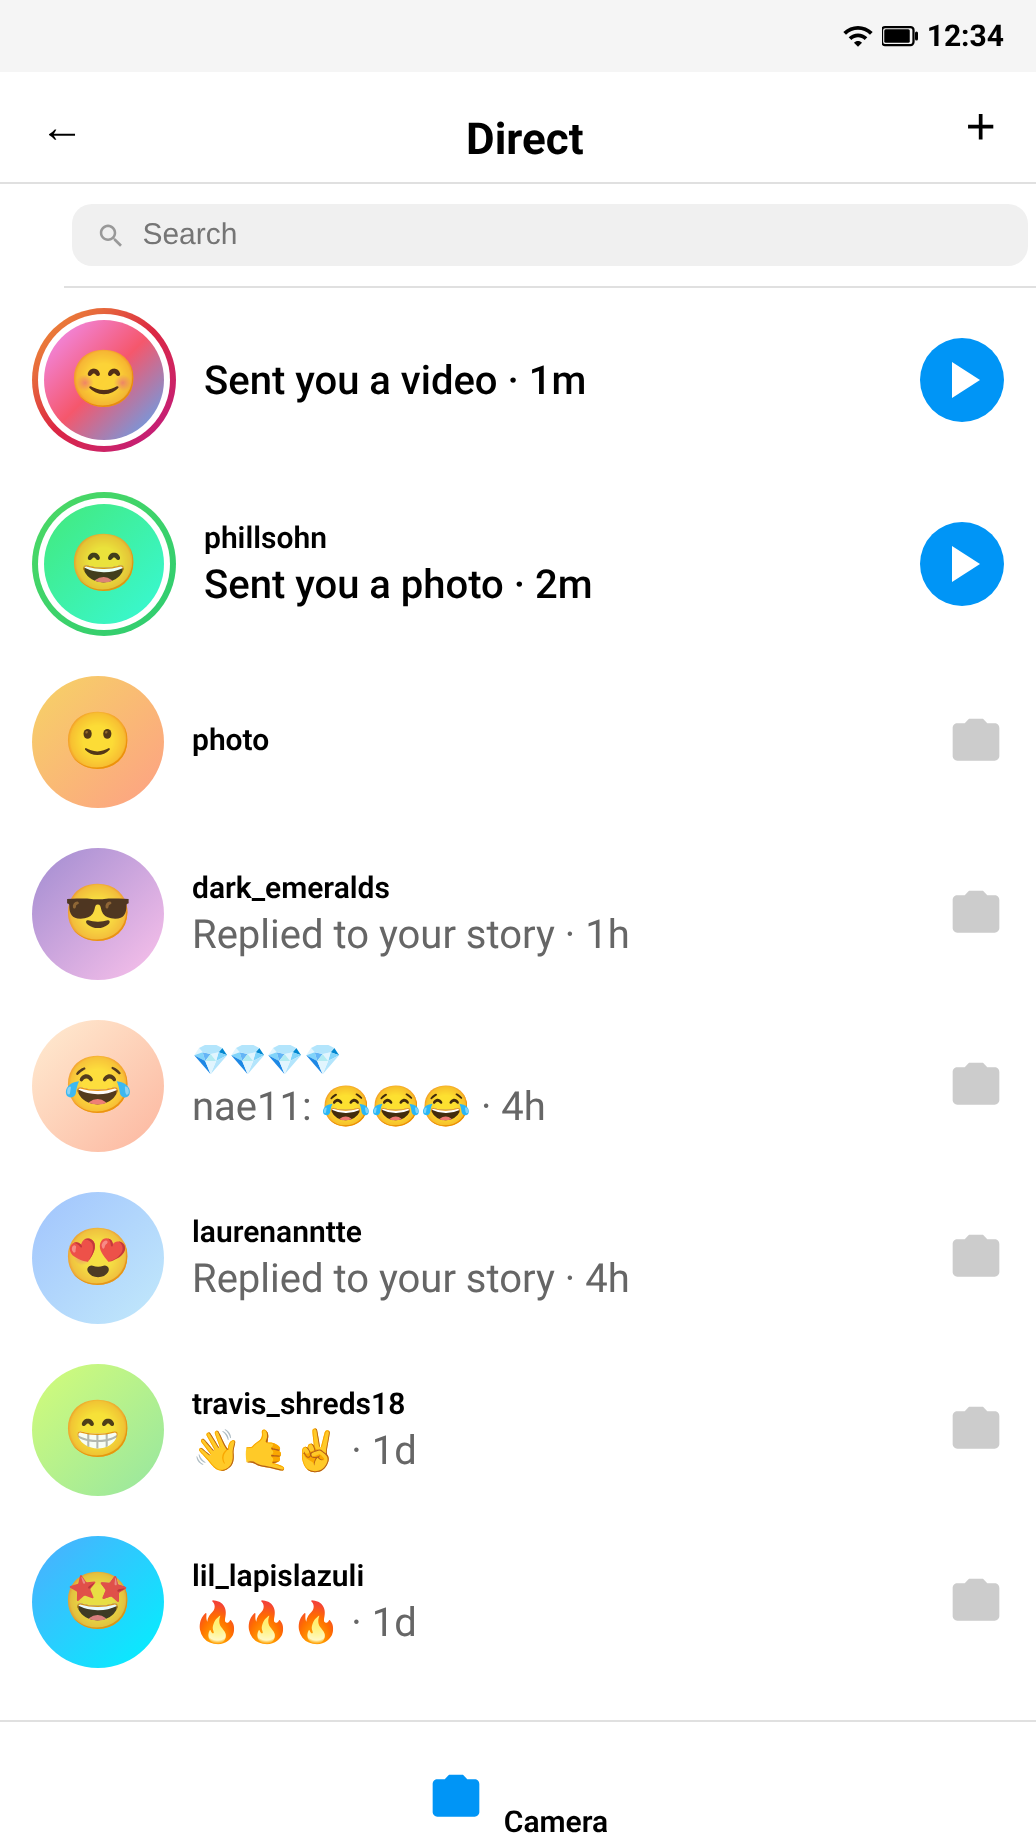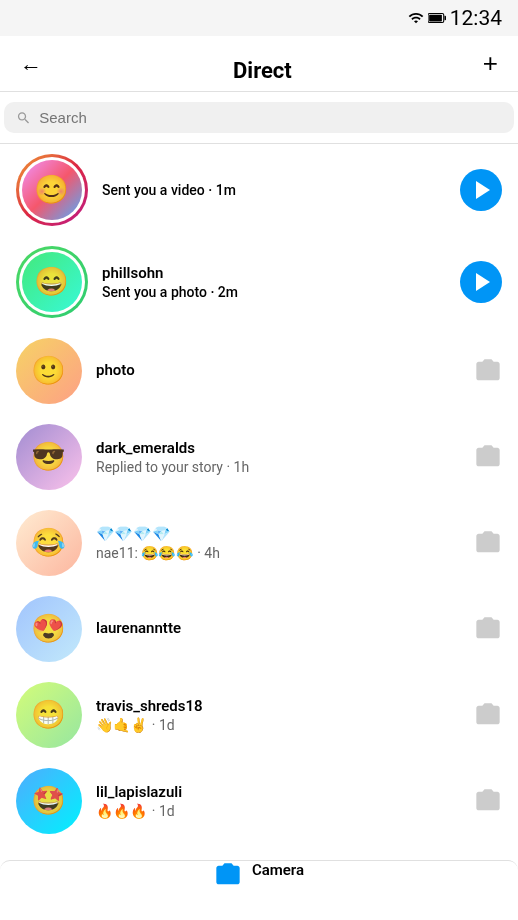--- a/index.html
+++ b/index.html
@@ -18,22 +18,22 @@
     .status-bar {
       height: 36px;
       background: #f5f5f5;
       display: flex;
       align-items: center;
       justify-content: flex-end;
       padding: 0 16px;
       gap: 6px;
     }
     .status-time {
-      font-size: 21px;
-      font-weight: 400;
+      font-size: 15px;
+      font-weight: 700;
     }
     .status-icons {
       display: flex;
       align-items: center;
       gap: 4px;
     }
 
     
     .header {
       height: 56px;
@@ -56,20 +56,21 @@
       font-size: 22px;
       padding: 4px;
       display: flex;
       align-items: center;
     }
 
     
     .search-container {
       padding: 10px 4px;
       border-bottom: 1px solid #e0e0e0;
+      margin-left: 32px;
     }
     .search-input-wrap {
       background: #f0f0f0;
       border-radius: 10px;
       display: flex;
       align-items: center;
       padding: 7px 12px;
       gap: 8px;
     }
     .search-input {
@@ -98,21 +99,21 @@
       flex: 1;
       min-width: 0;
     }
     .message-username {
       font-size: 15px;
       font-weight: 600;
       color: #000;
       margin-bottom: 2px;
     }
     .message-preview {
-      font-size: 14px;
+      font-size: 20px;
       color: #666;
       white-space: nowrap;
       overflow: hidden;
       text-overflow: ellipsis;
     }
     .message-preview.unread {
       color: #000;
       font-weight: 500;
     }
 
@@ -143,25 +144,24 @@
 
     
     .bottom-bar {
       position: fixed;
       bottom: 0;
       width: 518px;
       height: 60px;
       background: #fff;
       border-top: 1px solid #e0e0e0;
       display: flex;
-      align-items: flex-start;
+      align-items: flex-end;
       justify-content: center;
       gap: 10px;
       cursor: pointer;
-      border-radius: 10px;
     }
     .camera-bottom-icon {
       font-size: 26px;
       color: #0095f6;
     }
     .camera-label {
       font-size: 15px;
       font-weight: 600;
       color: #000;
     }
@@ -368,20 +368,21 @@
     </li>
     <li class="message-item">
 
         <div class="no-ring" style="width:66px;height:66px;flex-shrink:0;">
           <div class="avatar-img av-laurenanntte">
             <span class="face-emoji">😍</span>
           </div>
         </div>
       <div class="message-info">
         <div class="message-username">laurenanntte</div>
+        <div class="message-preview">Replied to your story · 4h</div>
       </div>
 
         <div class="action-icon">
           <svg width="28" height="28" viewBox="0 0 24 24" fill="#ccc">
             <path d="M12 15.2A3.2 3.2 0 0 1 8.8 12 3.2 3.2 0 0 1 12 8.8 3.2 3.2 0 0 1 15.2 12 3.2 3.2 0 0 1 12 15.2m0-8A4.8 4.8 0 0 0 7.2 12 4.8 4.8 0 0 0 12 16.8 4.8 4.8 0 0 0 16.8 12 4.8 4.8 0 0 0 12 7.2M20 4h-3.17L15 2H9L7.17 4H4C2.9 4 2 4.9 2 6v12c0 1.1.9 2 2 2h16c1.1 0 2-.9 2-2V6c0-1.1-.9-2-2-2z"></path>
           </svg>
         </div>
     </li>
     <li class="message-item">
 

